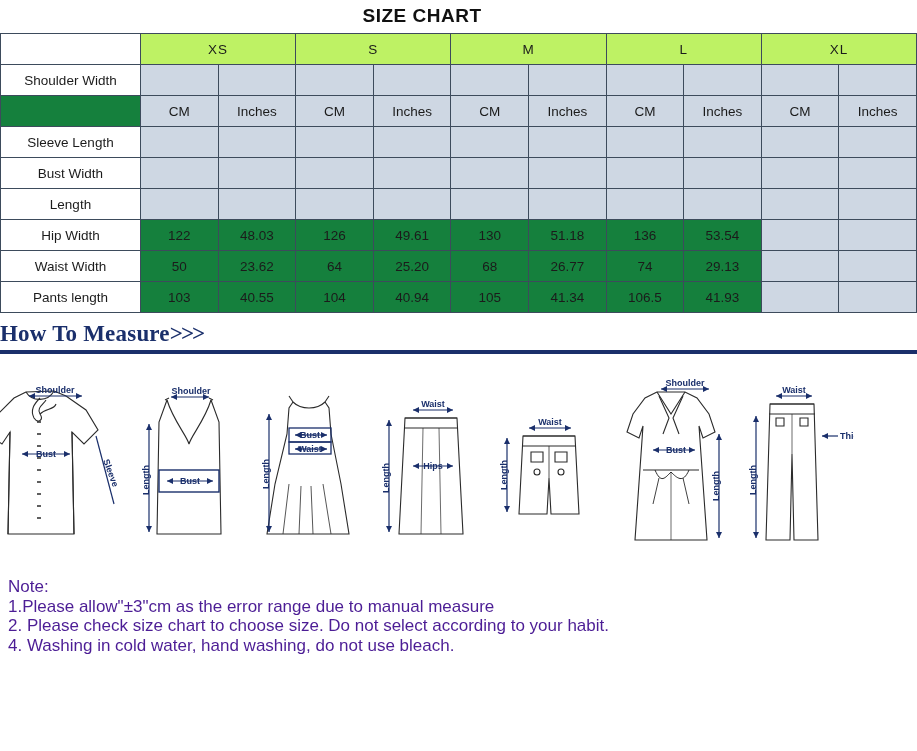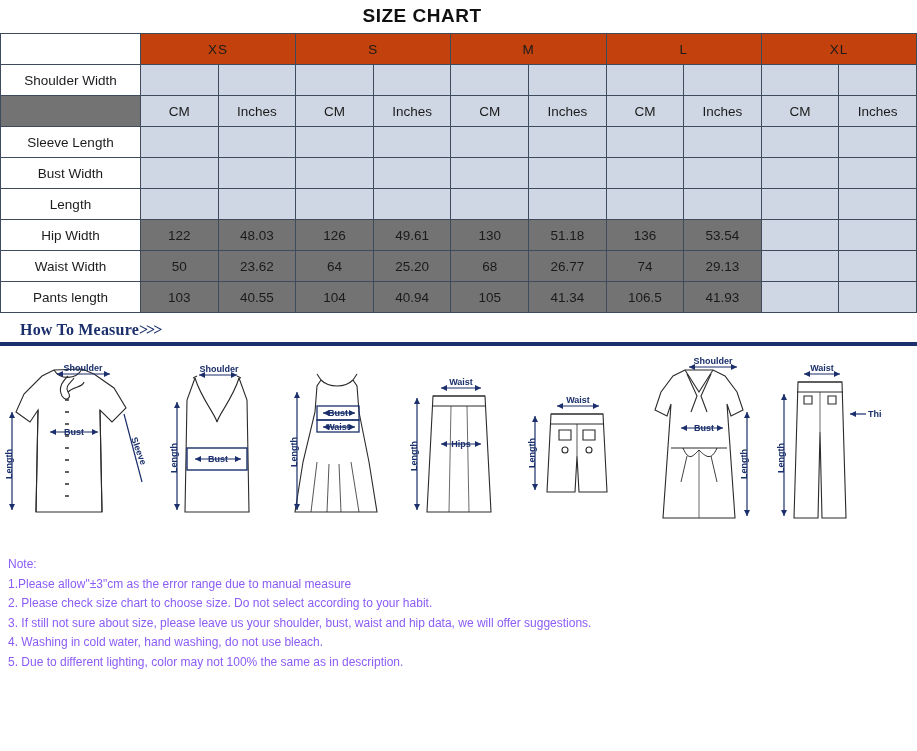--- a/index.html
+++ b/index.html
@@ -50,78 +50,79 @@
 
   td.row-label {
     text-align: center;
     font-size: 13.5px;
     background: #ffffff;
   }
   td.size-head {
     font-size: 21px;
     font-weight: bold;
     color: #c00000;
-    background: #c2410c;
+    background: #bef264;
     height: 36px;
     letter-spacing: 1px;
   }
   td.unit-head {
     font-size: 13px;
     background: #ced7e3;
     height: 28px;
   }
   td.cell-shaded { background: #ced7e3; }
-  td.cell-white { background: #737373; }
+  td.cell-white { background: #15803d; }
   td.blank-corner {
     background: #ffffff;
     border-left: 1px solid #ffffff;
     border-top: 1px solid #ffffff;
   }
 
   
   .howto-wrap {
     margin-top: 8px;
     position: relative;
   }
   .howto-title {
-    font-size: 16px;
+    font-size: 23px;
     font-weight: bold;
     color: #1a2f6b;
     font-family: "Liberation Serif", serif;
-    padding-left: 20px;
+    padding-left: 0;
     letter-spacing: 0.2px;
   }
   .howto-title .arrows {
     color: #1a2f6b;
     letter-spacing: -2px;
   }
   .howto-rule {
     height: 4px;
     background: #1a2f6b;
     margin-top: 3px;
     width: 917px;
   }
   .figures {
     display: flex;
     align-items: flex-end;
-    justify-content: flex-start;
+    justify-content: center;
     height: 195px;
     padding: 4px 18px 0 2px;
     box-sizing: border-box;
+    margin-top: 14px;
   }
   .figure {
     position: relative;
     flex: 0 0 auto;
   }
   
   .notes {
     padding: 14px 8px 0 8px;
-    font-size: 12px;
+    font-size: 17px;
     line-height: 19.5px;
-    color: #8b5cf6;
+    color: #4c1d95;
   }
   .notes div { white-space: nowrap; }
   svg text {
     font-family: "Liberation Sans", sans-serif;
     font-weight: bold;
     fill: #1a2f6b;
   }
 </style>
 </head>
 <body>
@@ -471,18 +472,16 @@
         </svg>
       </div>
 
     </div>
   </div>
 
   <div class="notes">
     <div>Note:</div>
     <div>1.Please allow"±3"cm as the error range due to manual measure</div>
     <div>2. Please check size chart to choose size. Do not select according to your habit.</div>
-    <div>3. If still not sure about size, please leave us your shoulder, bust, waist and hip data, we will offer suggestions.</div>
     <div>4. Washing in cold water, hand washing, do not use bleach.</div>
-    <div>5. Due to different lighting, color may not 100% the same as in description.</div>
   </div>
 
 </div>
 
 </body></html>

